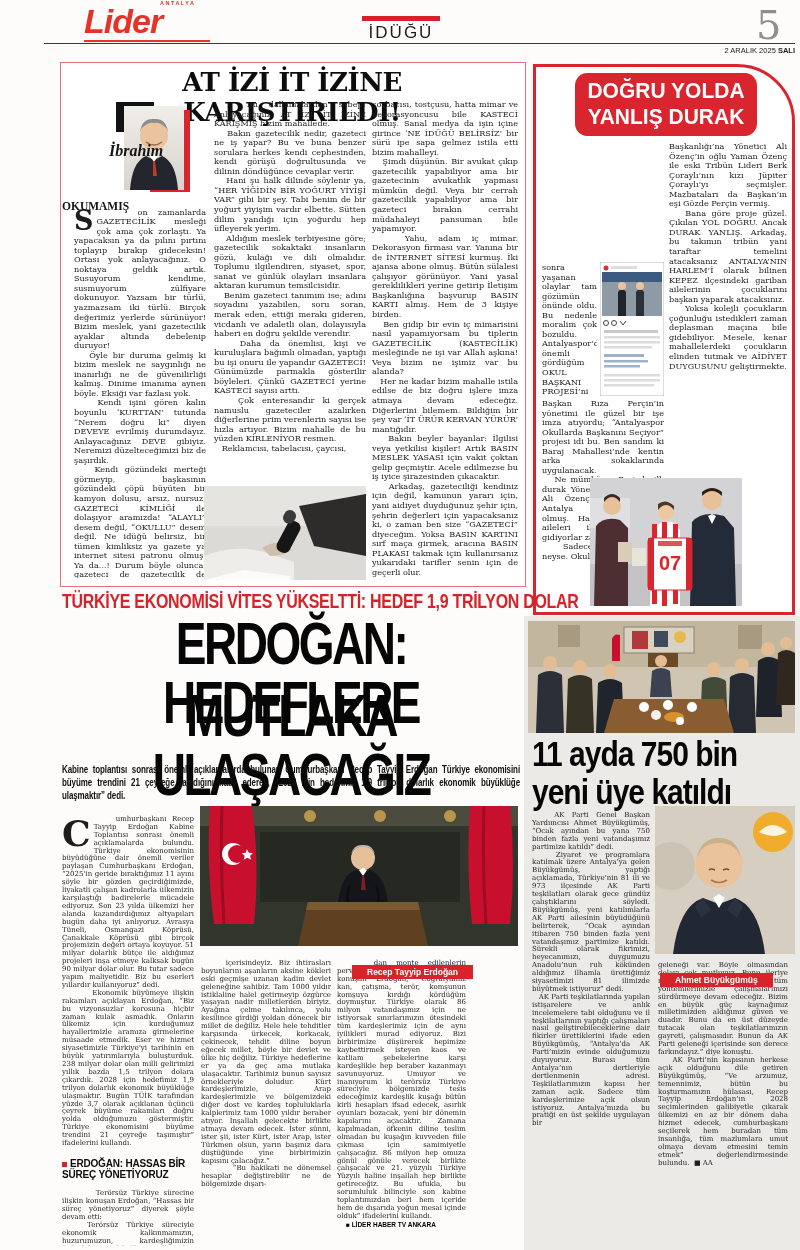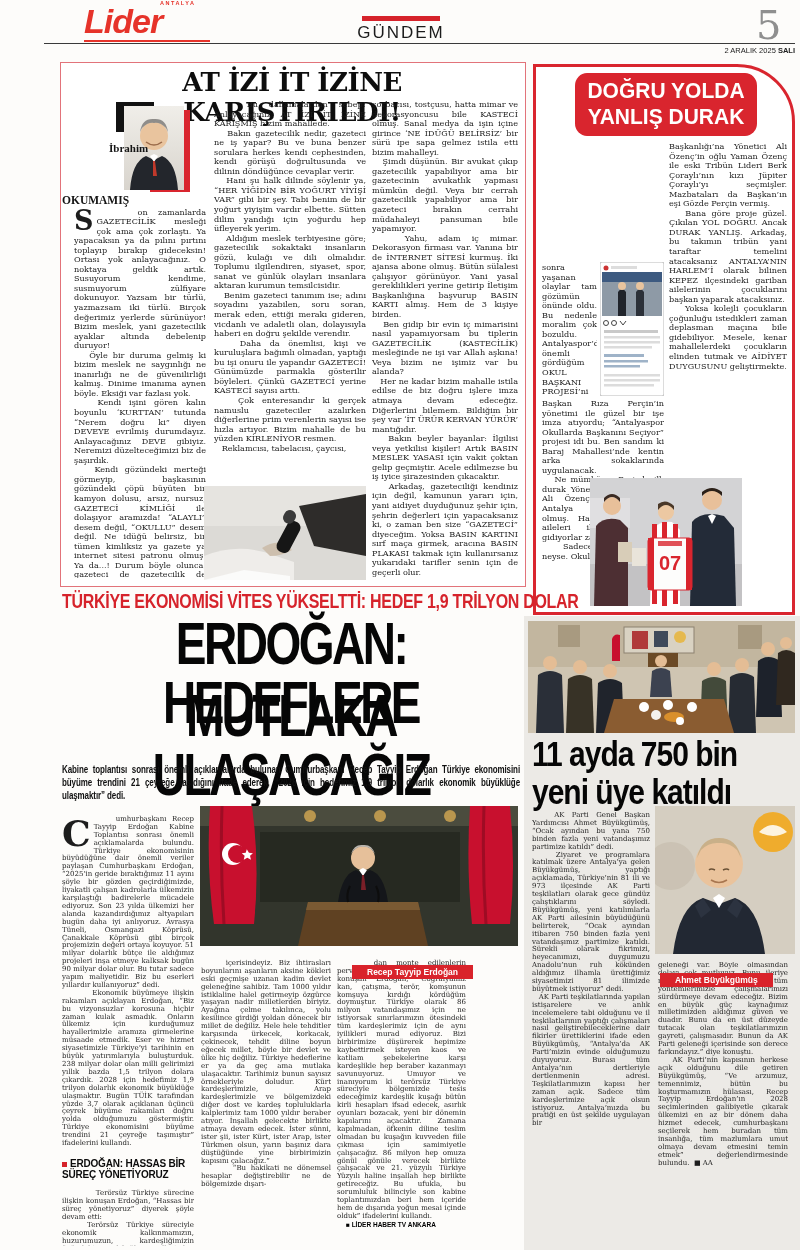--- a/index.html
+++ b/index.html
@@ -22,21 +22,21 @@
   .serif-lg{font-family:"DejaVu Serif",serif;font-size:8.1px;line-height:1.18;
         text-align:justify;white-space:pre-wrap;color:#1d1d1d;overflow:hidden;}
   .serif{font-family:"DejaVu Serif",serif;font-size:7px;line-height:1.13;
         text-align:justify;white-space:pre-wrap;color:#1d1d1d;overflow:hidden;}
   .dropcap{float:left;font-family:"DejaVu Serif",serif;font-weight:bold;
         font-size:27px;line-height:0.85;padding:2px 3px 0 0;}
   .dropcap.big{font-size:36px;}
   .oped-title{font-family:"DejaVu Serif",serif;font-weight:bold;font-size:26px;
         text-align:center;letter-spacing:-0.5px;color:#0d0d0d;}
   .author-name{font-family:"Liberation Serif",serif;text-align:right;line-height:1.1;}
-  .author-first{font-weight:bold;font-size:11px;display:block;padding-left:47px;}
+  .author-first{font-style:italic;font-weight:bold;font-size:16px;display:block;padding-left:47px;}
   .author-last{font-weight:bold;font-size:11.5px;display:block;margin-top:40px;}
   .box-border{border:3px solid #d9252e;border-top-right-radius:58px;background:#ffffff;}
   .oped-border{border:1px solid #e2737a;background:#ffffff;}
   .box-head{background:#d9252e;border-radius:12px;color:#ffffff;font-weight:bold;
         font-size:21px;line-height:25px;text-align:center;padding-top:4px;
         transform:scaleY(1.05);transform-origin:top;}
   .kicker{font-weight:bold;font-size:16px;color:#d6232b;letter-spacing:-0.3px;
         transform:scaleY(1.25);transform-origin:top left;white-space:nowrap;}
   .headline{font-weight:bold;font-size:46px;letter-spacing:-2.5px;color:#060606;
         text-align:center;transform:scaleY(1.28);transform-origin:top;line-height:1;}
@@ -59,21 +59,21 @@
 <body>
 
 <div id="page">
 
   <div class="abs" style="left:84px;top:4px;width:140px;height:40px;">
     <span class="logo">Lider</span>
     <span class="logo-city">ANTALYA</span>
     <span class="logo-rule"></span>
   </div>
   <div class="abs section-bar" style="left:362px;top:16px;width:78px;"></div>
-  <div class="abs section-name" style="left:340px;top:23px;width:122px;">GÜNDEM</div>
+  <div class="abs section-name" style="left:340px;top:23px;width:122px;">İDÜĞÜ</div>
   <div class="abs page-num" style="left:756px;top:5px;">5</div>
   <div class="abs header-rule" style="left:44px;top:43px;width:751px;"></div>
   <div class="abs date-line" style="left:600px;top:46px;width:195px;">
     <span>2 ARALIK 2025</span>&nbsp;<b>SALI</b>
   </div>
 
   <div class="abs oped-border" style="left:60px;top:62px;width:464px;height:523px;"></div>
   <div class="abs oped-title" style="left:70px;top:67px;width:444px;">AT İZİ İT İZİNE KARIŞTIRILDI!</div>
 
   <div class="abs" style="left:116px;top:102px;width:38px;height:30px;background:#121212;"></div>

